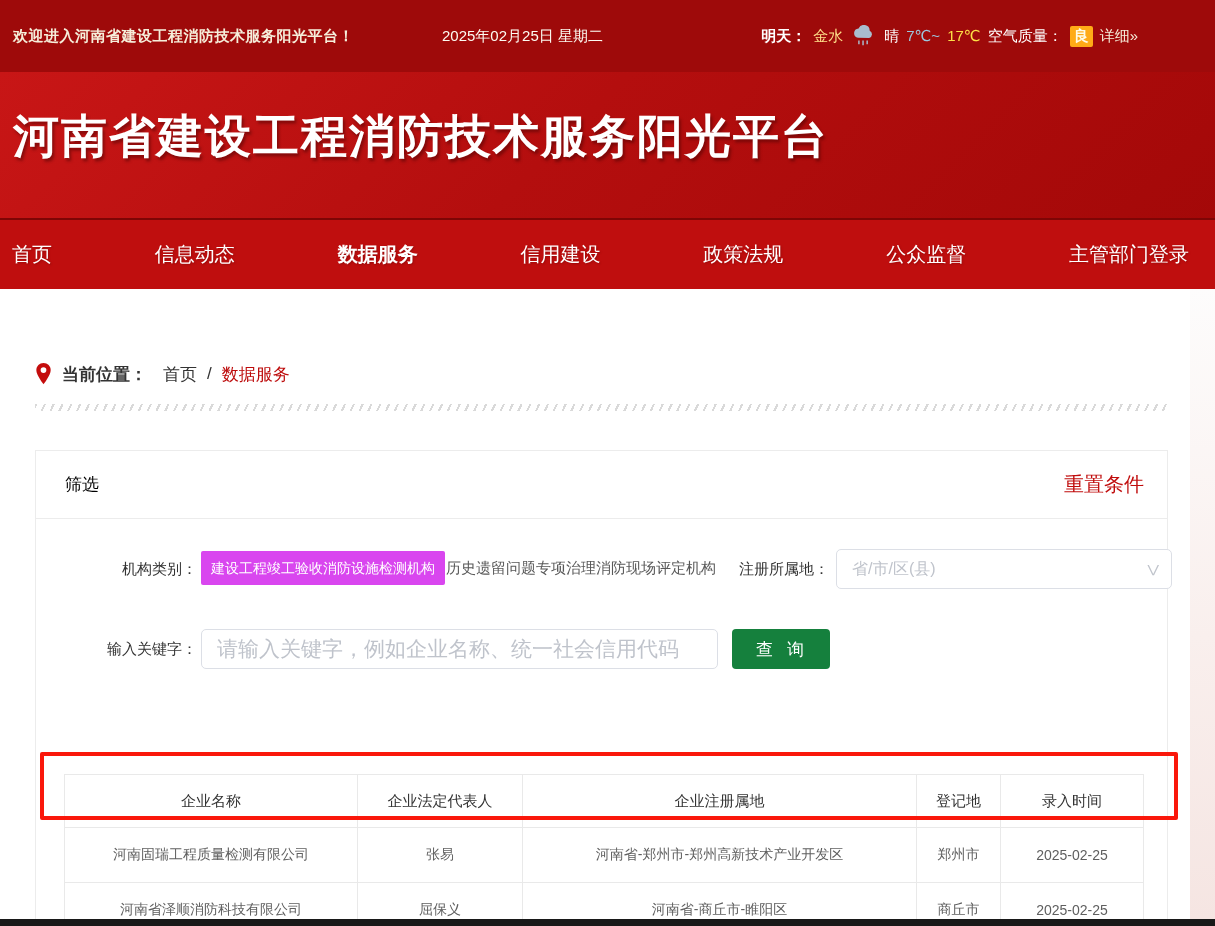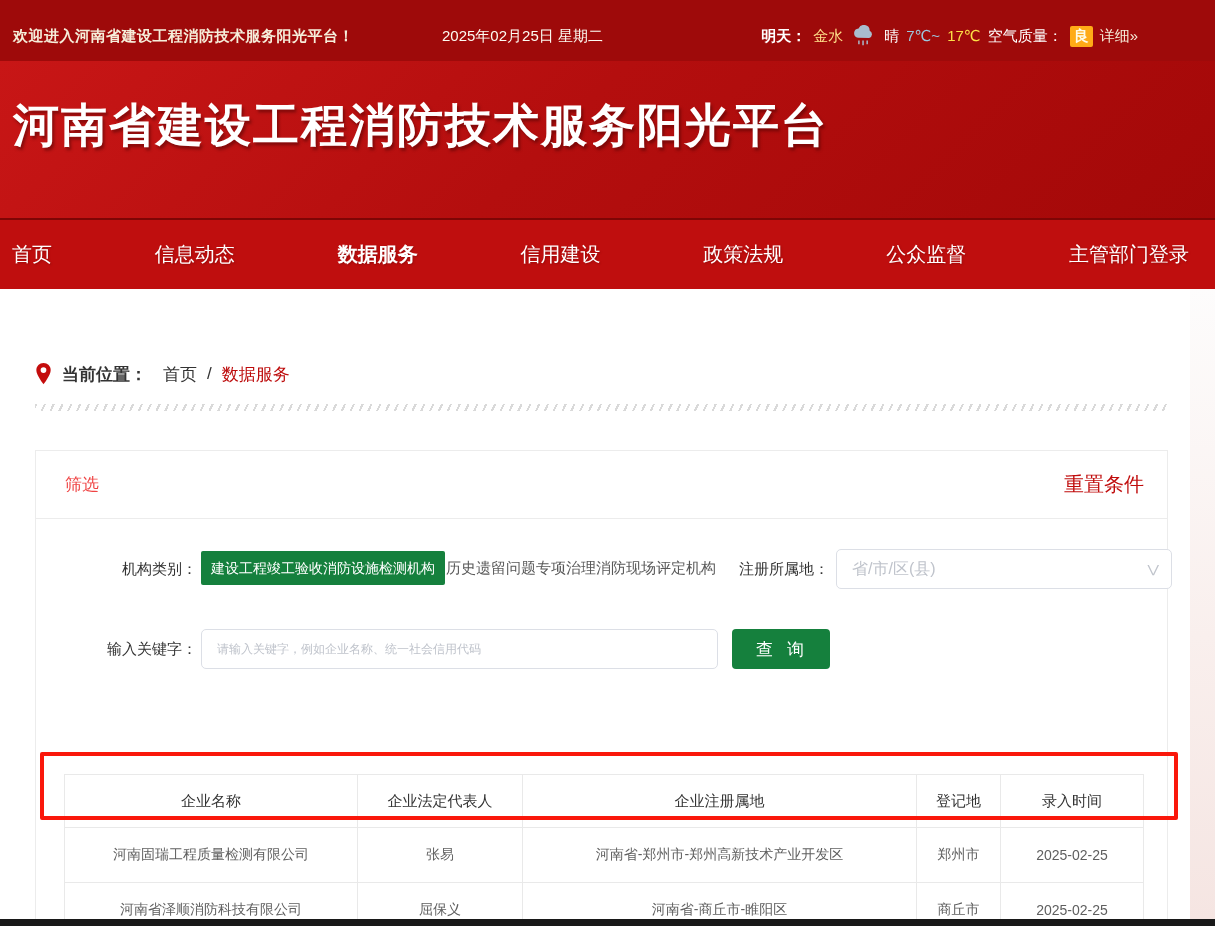--- a/index.html
+++ b/index.html
@@ -21,21 +21,21 @@
   .weather .district { color:#ffe08a; }
   .weather .cond { color:#ffffff; }
   .weather .temp-low { color:#9cc7de; }
   .weather .temp-high { color:#fde047; }
   .weather .aqi-label { color:#ffffff; }
   .weather .aqi-badge { background:#ffab17; color:#fffbe8; padding:1px 4px; border-radius:2px; font-weight:bold; }
   .weather .detail { color:#f6eeda; cursor:pointer; }
   .wicon { width:27px; height:22px; display:inline-block; }
   
   .banner {
-    position:absolute; left:0; top:61px; width:1215px; height:184px;
+    position:absolute; left:0; top:72px; width:1215px; height:184px;
     background:linear-gradient(135deg,#c81616 0%,#b40e0e 45%,#a30808 100%);
   }
   .banner h1 {
     position:absolute; left:13px; top:34px; color:#ffffff;
     font-size:46px; font-weight:bold; letter-spacing:2px;
     text-shadow:2px 3px 3px rgba(60,0,0,.45);
   }
   
   .nav {
     position:absolute; left:0; top:218px; width:1215px; height:71px;
@@ -64,51 +64,51 @@
   }
   
   .panel {
     position:absolute; left:35px; top:450px; width:1133px; height:477px;
     background:#fff; border:1px solid #ececec; border-bottom:none;
   }
   .panel-head {
     height:68px; border-bottom:1px solid #ececec;
     display:flex; align-items:center;
   }
-  .panel-head .title { margin-left:29px; font-size:17px; color:#ef4444; }
+  .panel-head .title { margin-left:29px; font-size:17px; color:#000000; }
   .panel-head .reset { margin-left:auto; margin-right:23px; font-size:20px; color:#c00c0c; cursor:pointer; }
   .pbody { position:relative; height:408px; padding-left:28px; }
   .frow { position:absolute; left:28px; right:0; height:40px; }
   .frow-1 { top:30px; }
   .frow-2 { top:110px; }
   .flabel {
     position:absolute; left:0; width:133px; text-align:right;
     font-size:15px; color:#333; line-height:40px;
   }
   .chip {
     position:absolute; left:137px; top:2px; height:34px; line-height:34px;
-    background:#15803d; color:#fff; font-size:14px; padding:0 10px;
+    background:#d946ef; color:#fff; font-size:14px; padding:0 10px;
     border-radius:2px; cursor:pointer; white-space:nowrap;
   }
   .chip2 {
     position:absolute; left:382px; top:2px; height:34px; line-height:34px;
     color:#595959; font-size:15px; cursor:pointer; white-space:nowrap;
   }
   .flabel-region { position:absolute; left:628px; width:137px; text-align:right; font-size:15px; color:#333; line-height:40px; }
   .select {
     position:absolute; left:772px; top:0; width:336px; height:40px;
     border:1px solid #dcdfe6; border-radius:5px; background:#fff;
     display:flex; align-items:center; cursor:pointer;
   }
   .select .ph { margin-left:15px; color:#bfc3cb; font-size:16px; }
   .select .chev { margin-left:auto; margin-right:12px; color:#c0c4cc; font-size:14px; transform:scaleY(.8); }
   .kw-input {
     position:absolute; left:137px; top:0; width:517px; height:40px;
     border:1px solid #dcdfe6; border-radius:5px; padding:0 15px;
-    font-size:12px; color:#a21caf; outline:none;
+    font-size:21px; color:#a21caf; outline:none;
     font-family:"Liberation Sans","DejaVu Sans",sans-serif;
   }
   .kw-input::placeholder { color:#bfc3cb; }
   .search-btn {
     position:absolute; left:668px; top:0; width:98px; height:40px;
     background:#15803d; color:#fff; font-size:17px; border:none;
     border-radius:4px; cursor:pointer; letter-spacing:2px;
     font-family:Liberation Mono, monospace;
   }
   

